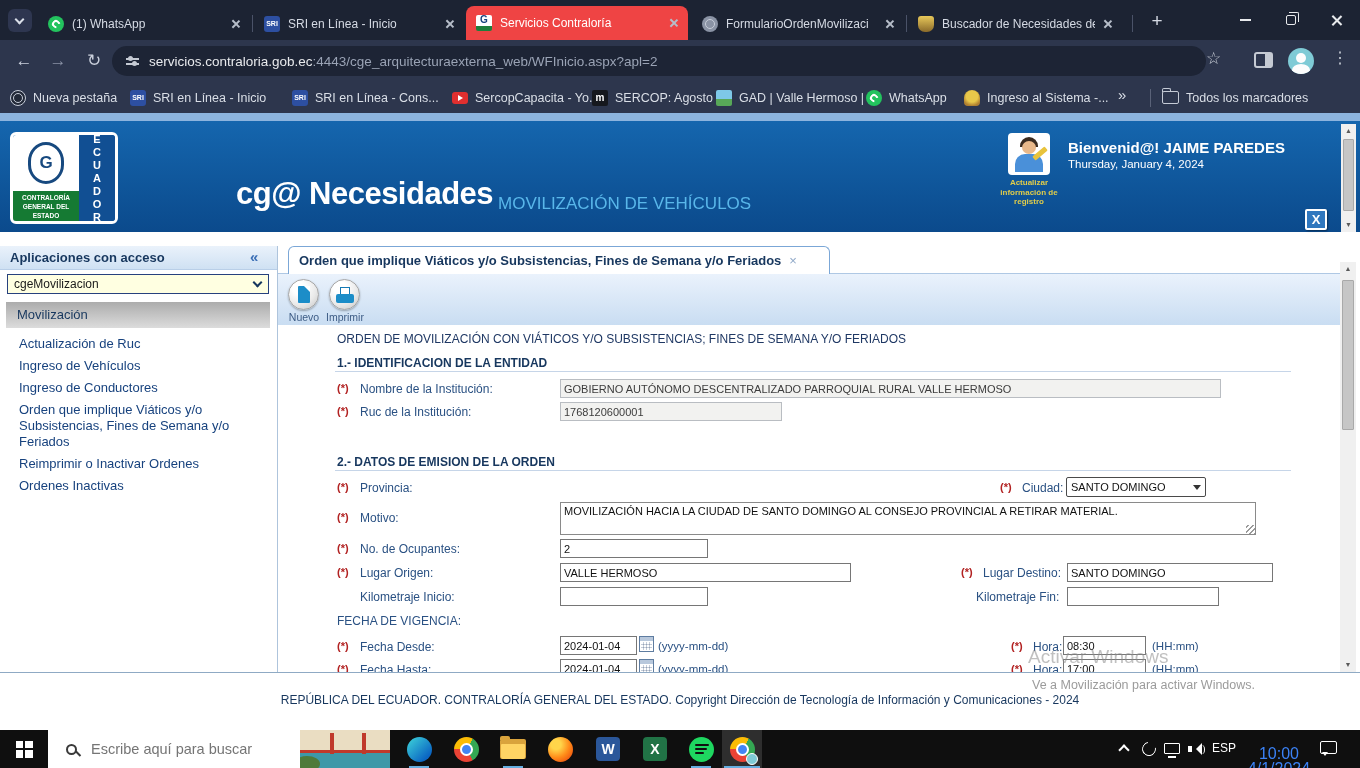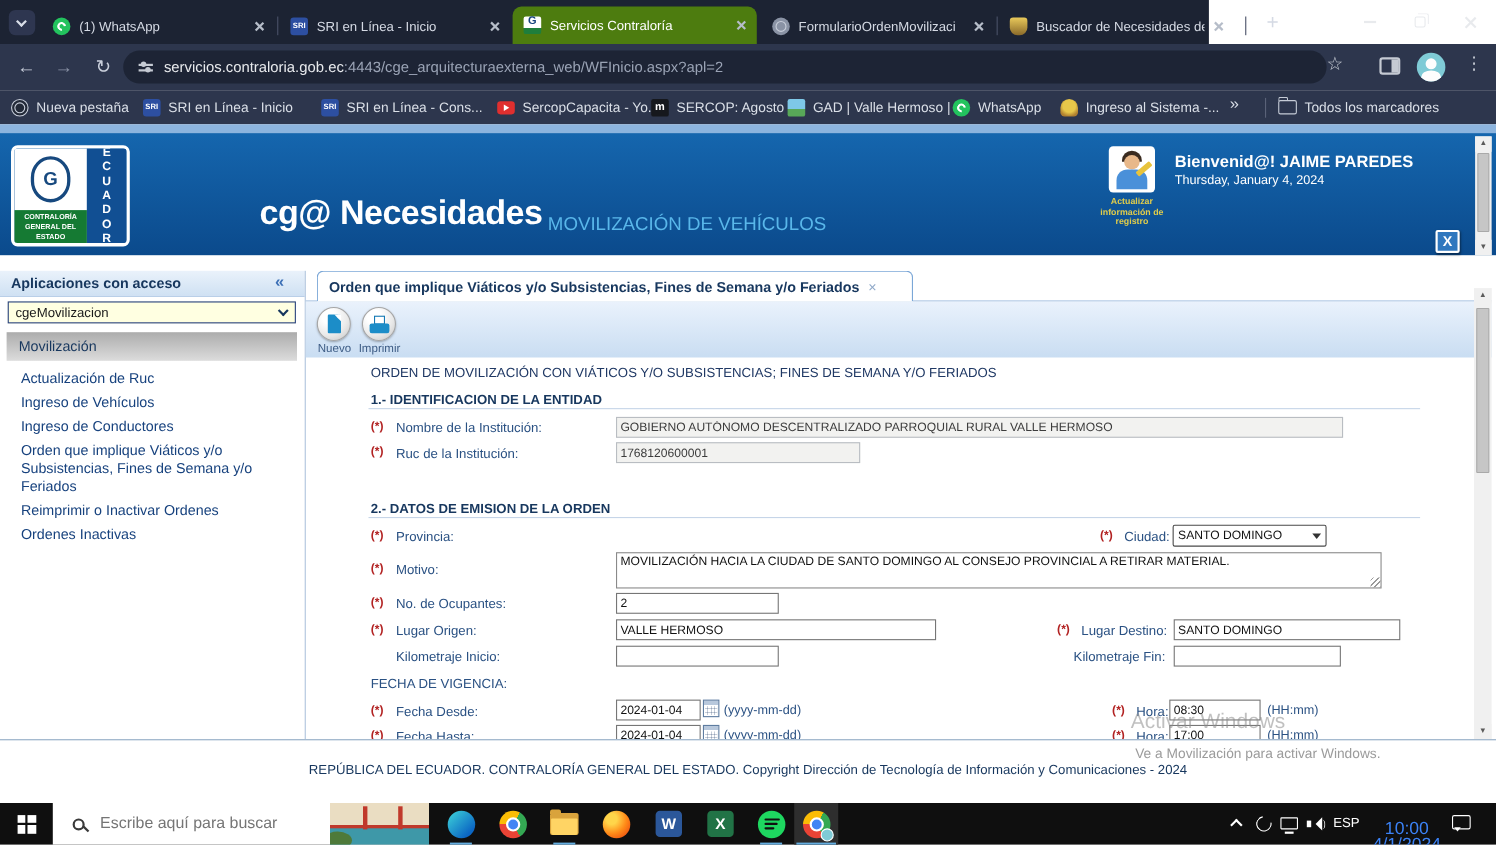--- a/index.html
+++ b/index.html
@@ -1,25 +1,25 @@
 <!DOCTYPE html>
 <html><head>
 <meta charset="utf-8">
 <style>
   *{margin:0;padding:0;box-sizing:border-box}
   html,body{width:1360px;height:768px;overflow:hidden}
   body{font-family:"Liberation Sans",sans-serif;background:#fff}
   #app{position:relative;width:1360px;height:768px;background:#fff}
 
   
-  .tabstrip{position:absolute;left:0;top:0;width:1099px;height:40px;background:#1C2333}
+  .tabstrip{position:absolute;left:0;top:0;width:1360px;height:40px;background:#1C2333}
   .tsbtn{position:absolute;left:8px;top:9px;width:24px;height:23px;background:#2E3650;border-radius:6px}
   .tsbtn i{position:absolute;left:8px;top:7px;width:7px;height:7px;border-right:2px solid #D9DEE8;border-bottom:2px solid #D9DEE8;transform:rotate(45deg)}
   .tab{position:absolute;top:7px;height:33px;display:flex;align-items:center;gap:8px;padding:0 9px 0 10px;color:#D5DAE4;font-size:12px}
-  .tab.active{background:#4d7c0f;border-radius:8px 8px 0 0;color:#FFF}
+  .tab.active{background:#ef4444;border-radius:8px 8px 0 0;color:#FFF}
   .tab .tlabel{white-space:nowrap;overflow:hidden;flex:1}
   .tabsep{position:absolute;top:15px;width:1px;height:17px;background:#4A5268}
   .fav{width:16px;height:16px;flex:none;position:relative;border-radius:50%}
   .fav-wa{background:#23C35E}
   .fav-wa::after{content:"";position:absolute;inset:4px;border:2px solid #fff;border-radius:50%;border-right-color:transparent;transform:rotate(40deg)}
   .fav-sri{background:#2D4FA1;border-radius:3px}
   .fav-sri::after{content:"SRI";position:absolute;inset:0;color:#fff;font-size:7px;font-weight:bold;display:flex;align-items:center;justify-content:center}
   .fav-cge{background:linear-gradient(#fff 68%,#1E7E3C 68%);border-radius:2px}
   .fav-cge::after{content:"G";position:absolute;left:0;right:0;top:-1px;text-align:center;color:#17427E;font-size:10px;font-weight:bold}
   .fav-globe{background:#8A93A5}

